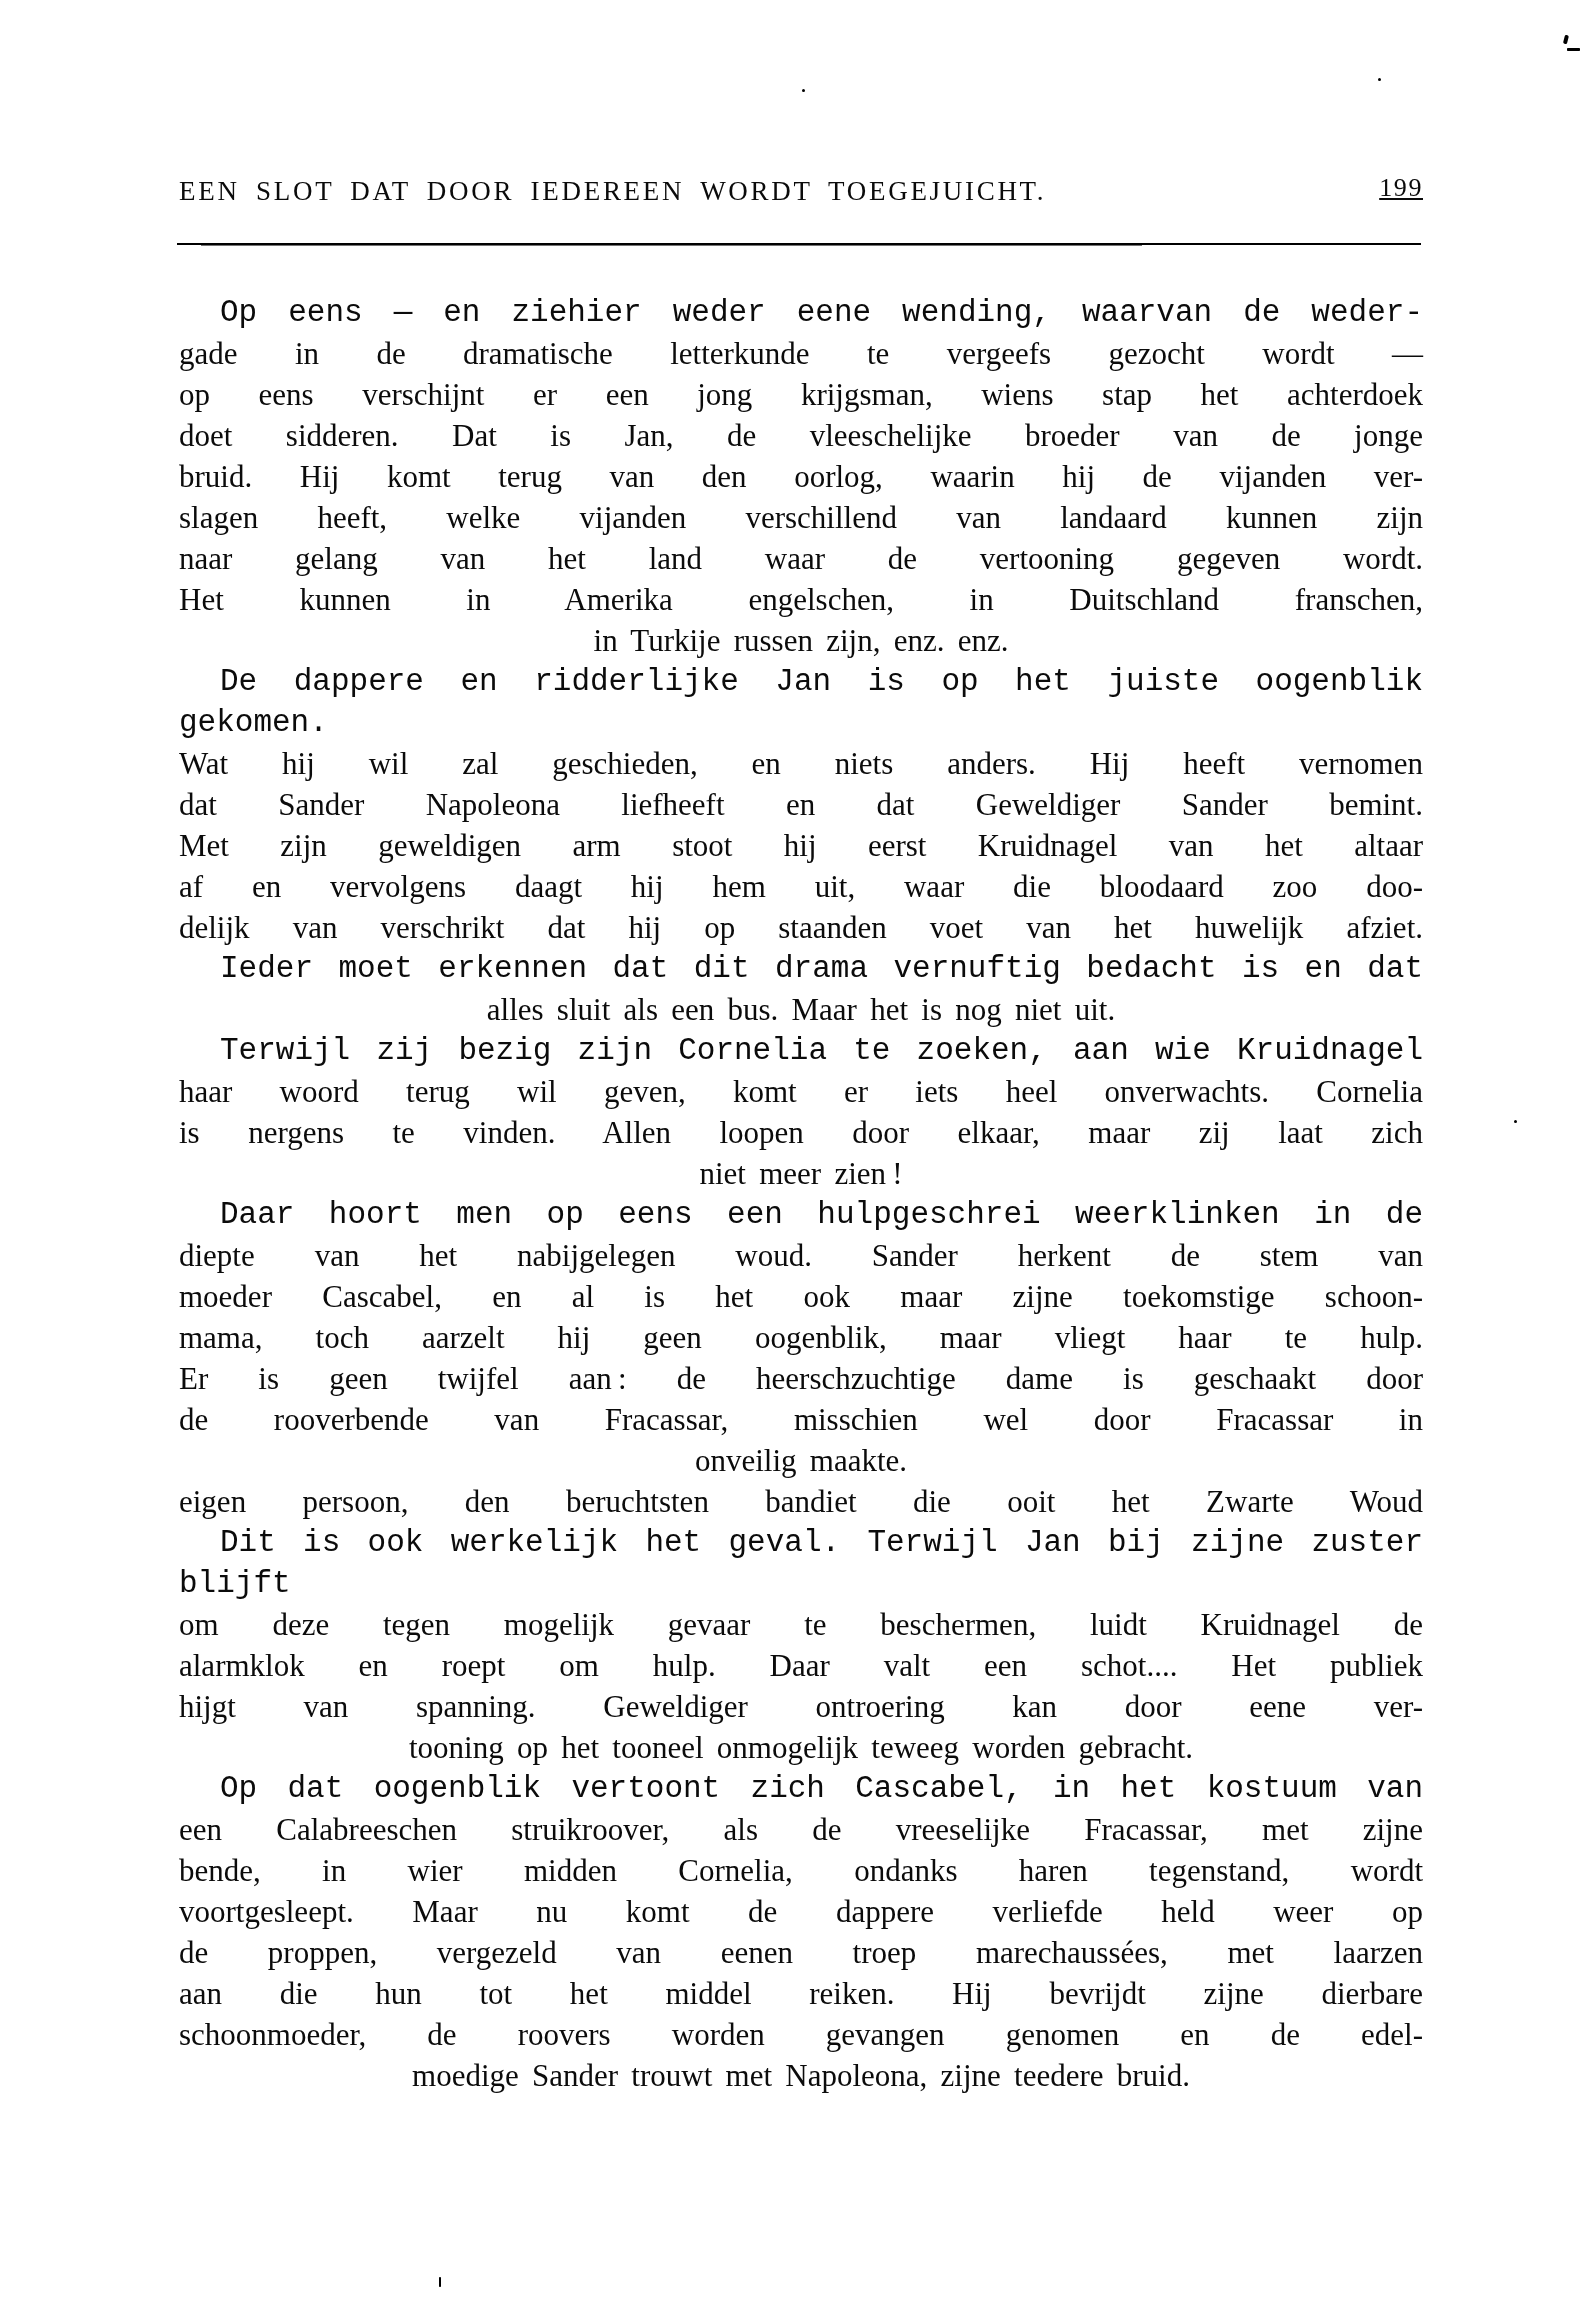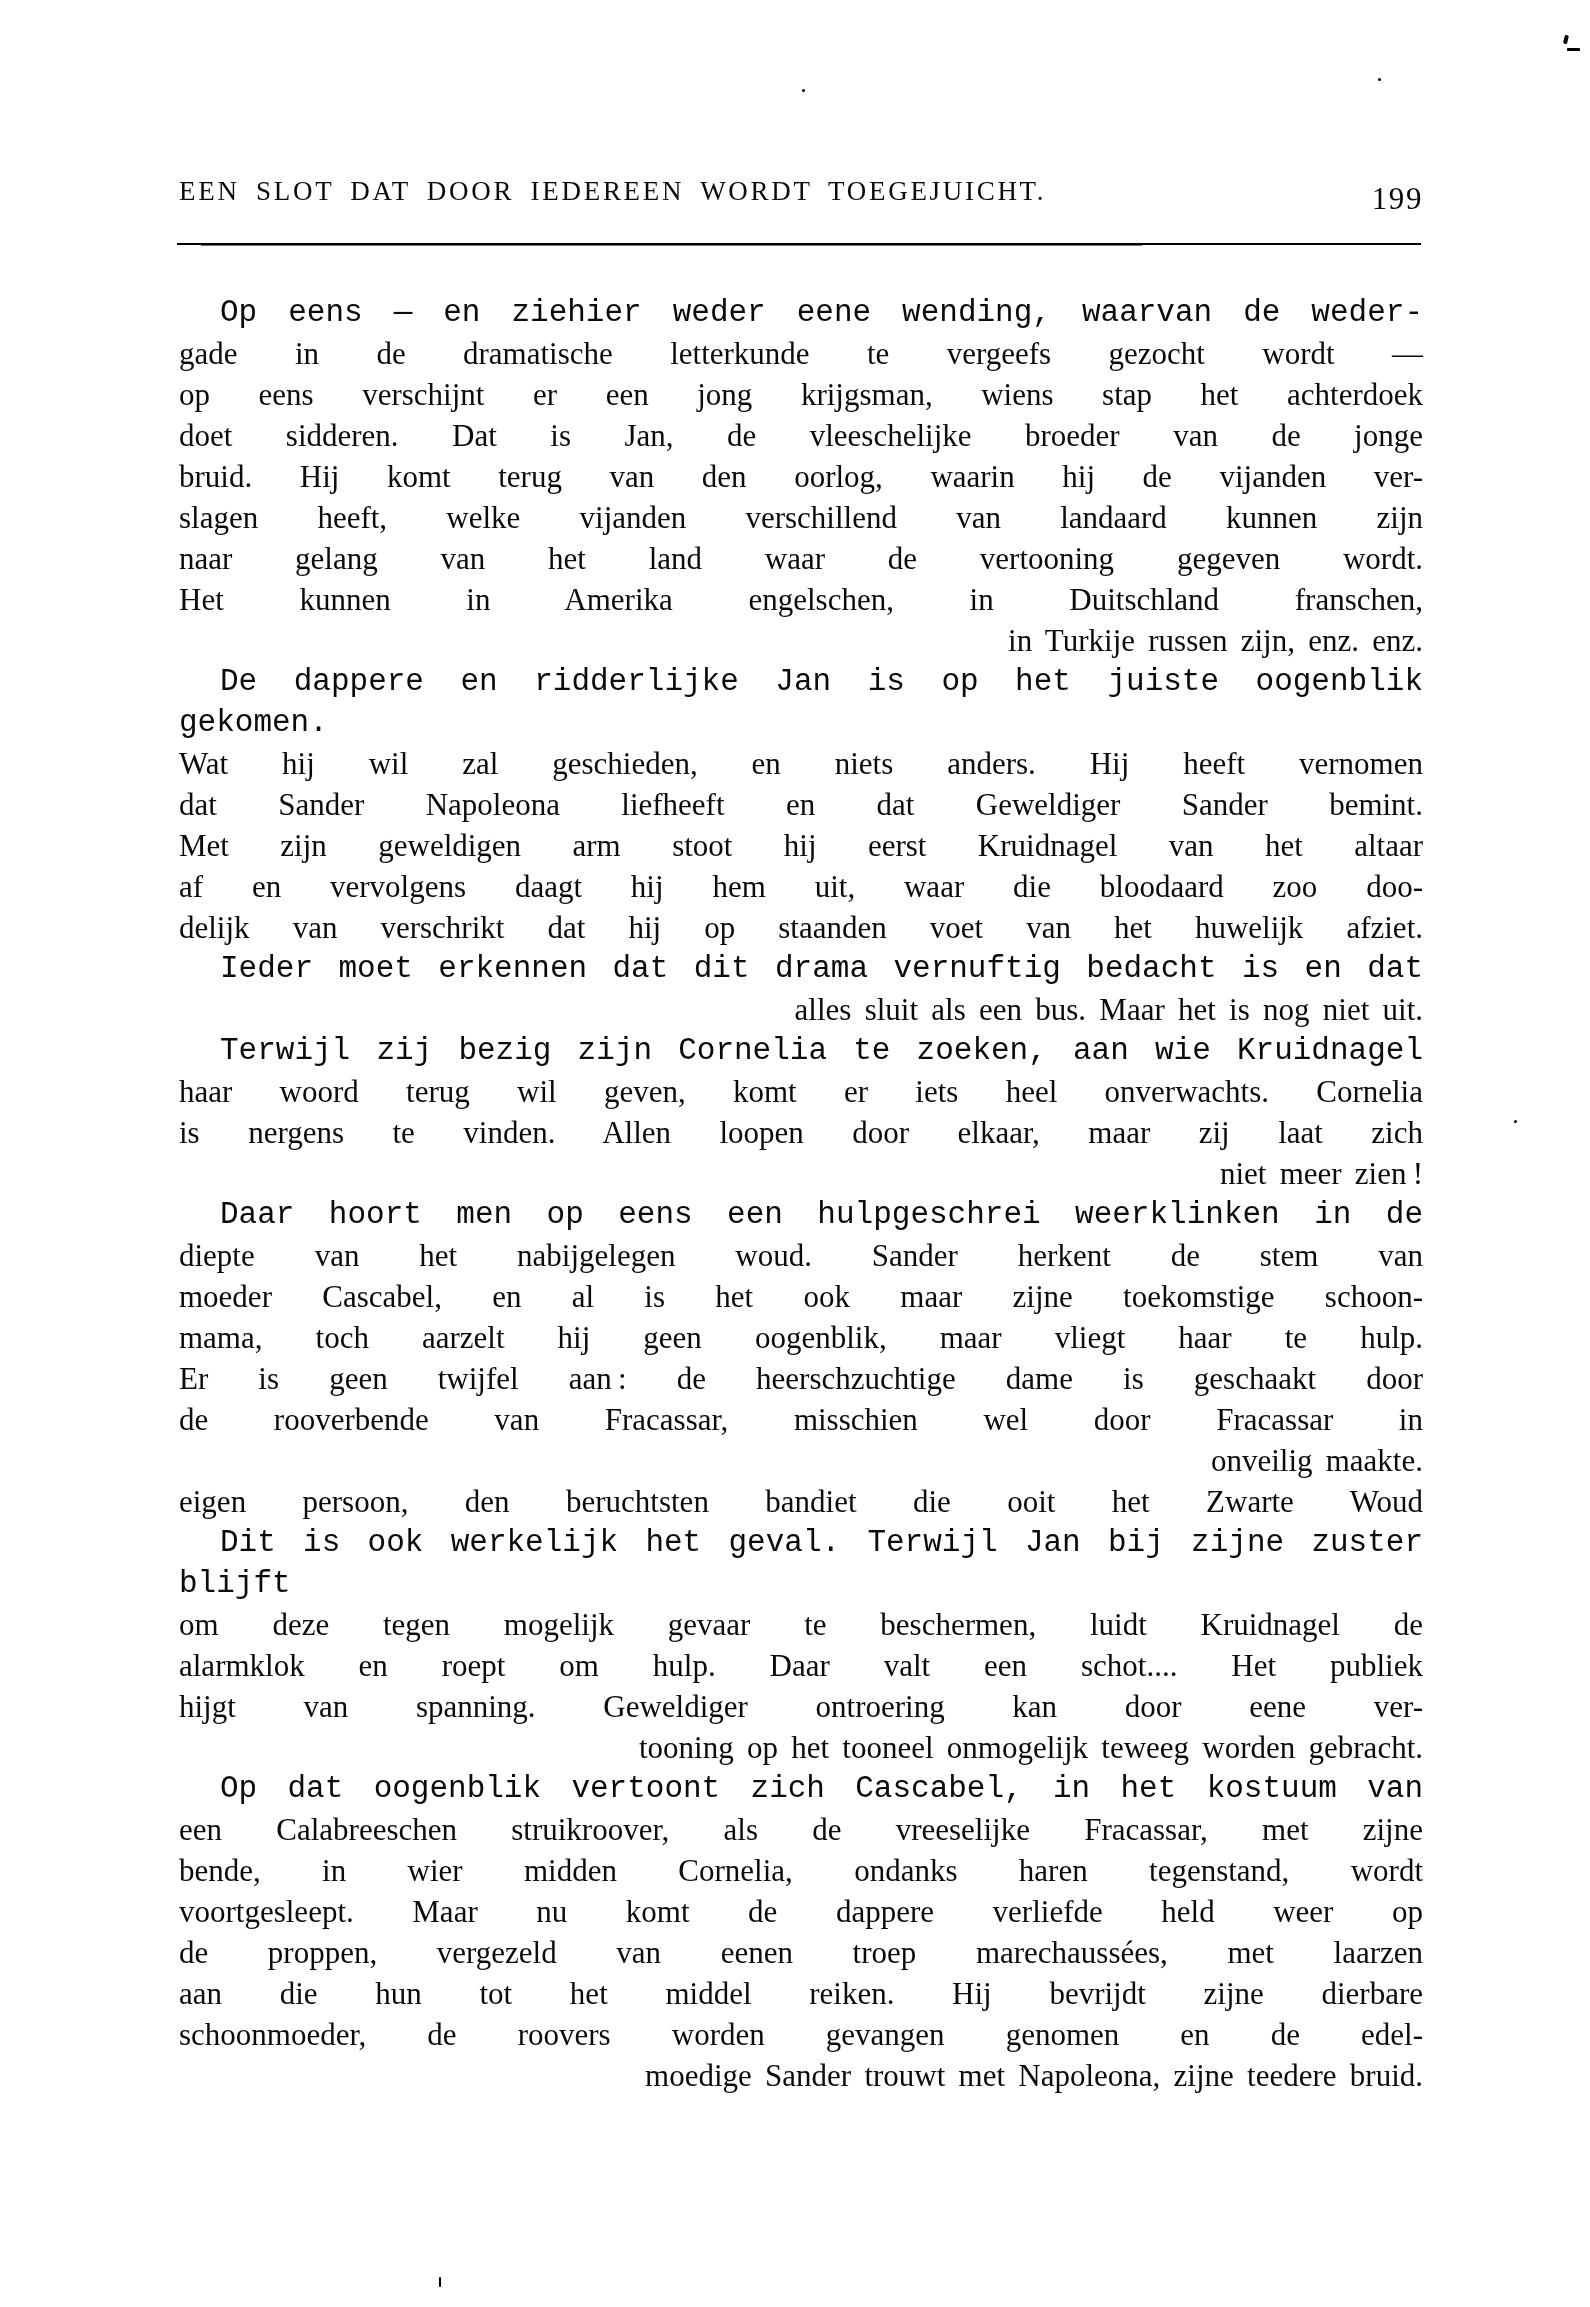--- a/index.html
+++ b/index.html
@@ -17,40 +17,41 @@
   }
   .head-title {
     position:absolute; left:0; right:47px; top:3.1px;
     text-align:left;
     font-size:27px;
     letter-spacing:2.7px;
     word-spacing:7px;
     white-space:nowrap;
   }
   .folio {
-    position:absolute; right:0; top:8px;
-    font-size:31px;
+    position:absolute; right:0; top:0;
+    font-size:26px;
     letter-spacing:1.6px;
+    text-decoration:underline;
   }
   .head-rule {
     position:absolute; left:177px; top:243px;
     width:1244px; height:2.4px;
     background:#000;
   }
   .head-rule::after{
     content:""; position:absolute; left:23.5px; top:2.4px; width:941px; height:0.8px;
     background:rgba(0,0,0,.55);
   }
   .text-block {
     position:absolute; left:179px; top:292px; width:1244px;
     font-size:31px;
     line-height:41px;
     word-spacing:5.5px;
   }
-  .line { text-align:right; }
+  .line { text-align:center; }
   .line.just { text-align:justify; text-align-last:justify; }
   .line.indent { text-indent:41px;font-family:Liberation Mono, monospace; }
   .speck { position:absolute; background:#000; border-radius:50%; }
 </style>
 </head>
 <body>
 
 <div class="page">
 
   <header class="running-head">

